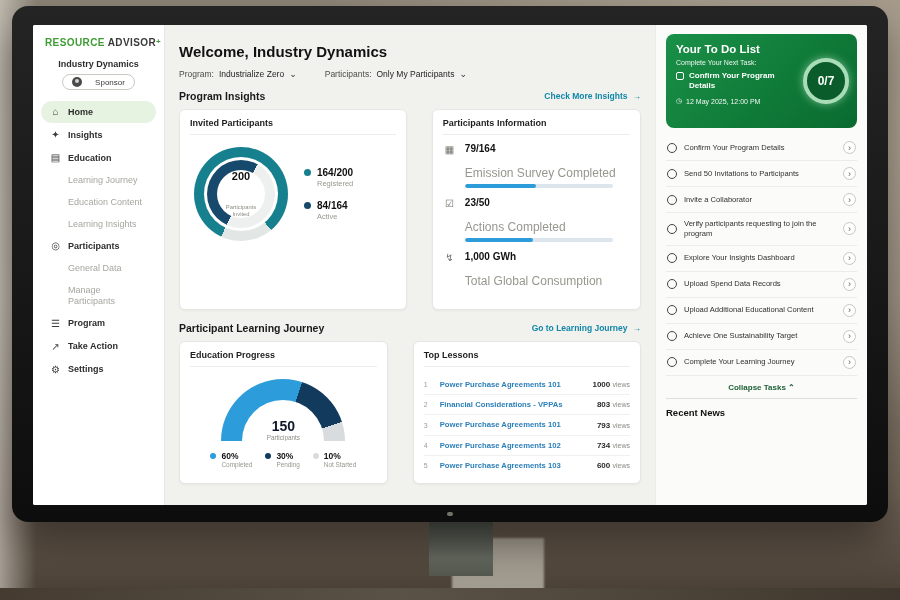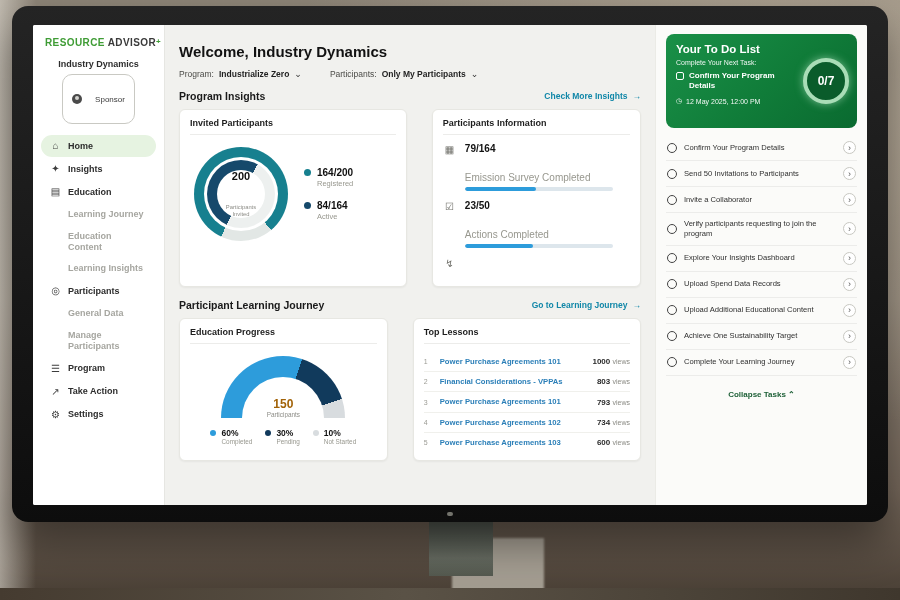--- a/index.html
+++ b/index.html
@@ -16,35 +16,35 @@
   .stand-neck{position:absolute;left:429px;top:516px;width:64px;height:60px;background:linear-gradient(180deg,#474c45,#676c62 70%,#555a50);z-index:1}
   .monitor{position:absolute;left:12px;top:6px;width:876px;height:516px;background:linear-gradient(180deg,#242424,#0d0d0d);border-radius:16px;box-shadow:0 20px 44px rgba(0,0,0,.45);z-index:2;padding:19px 21px 17px}
   .power-led{position:absolute;bottom:6px;left:50%;width:6px;height:4px;margin-left:-3px;border-radius:2px;background:#8d8d84;opacity:.8}
   .screen{width:100%;height:100%;background:#fff;display:flex;overflow:hidden;border-radius:2px}
 
   
   .sidebar{width:132px;flex:none;background:#fff;border-right:1px solid #e6e6e2;padding:10px 8px;display:flex;flex-direction:column}
   .logo{font-size:10px;font-weight:bold;letter-spacing:.4px;padding:2px 4px 9px;white-space:nowrap}
   .logo .p1{color:#3f9c35}.logo .p2{color:#3a3a3a}.logo .plus{color:#3f9c35;font-size:8px;vertical-align:top}
   .org{text-align:center;font-weight:bold;color:#2d2d2d;font-size:9px;margin:2px 0 5px}
-  .badge{display:flex;align-items:center;gap:13px;border:1px solid #c9c9c3;border-radius:10px;padding:19px 9px;width:max-content;margin:0 auto 11px;font-size:8px;color:#3a3a3a;cursor:pointer}
+  .badge{display:flex;align-items:center;gap:13px;border:1px solid #c9c9c3;border-radius:10px;padding:2px 9px;width:max-content;margin:0 auto 11px;font-size:8px;color:#3a3a3a;cursor:pointer}
   .badge-dot{width:10px;height:10px;border-radius:50%;background:#4a4a4a;position:relative;flex:none}
   .badge-dot::after{content:"";position:absolute;left:3px;top:2px;width:4px;height:4px;border-radius:50%;background:#d4d4d0}
   .nav{display:flex;flex-direction:column;gap:1px}
   .nav-item{display:flex;align-items:center;gap:7px;padding:5px 9px;border-radius:14px;color:#2d2d2d;font-weight:bold;font-size:9px;cursor:pointer;line-height:1.2}
   .nav-item.active{background:#e6f3e1}
   .nav-item .nico{width:11px;font-size:10px;color:#3c3c3c;font-weight:normal;text-align:center;flex:none}
-  .nav-item.sub{padding-left:27px;color:#a6a6a0;font-weight:bold}
+  .nav-item.sub{padding-left:27px;color:#a6a6a0;font-weight:normal}
 
   
   .main{flex:1;min-width:0;background:#f1f1ee;padding:10px 14px 0}
   .h1{font-size:15px;font-weight:bold;color:#121212;margin:8px 0 9px}
   .filters{display:flex;gap:28px;align-items:center;font-size:8.5px;color:#4c4c48;margin-bottom:11px}
   .filter{display:flex;align-items:center;gap:5px;cursor:pointer}
-  .filter .fval{font-weight:bold;color:#1f1f1f}
+  .filter .fval{font-weight:normal;color:#1f1f1f}
   .chev{font-size:9px;color:#333}
   .sec-head{display:flex;justify-content:space-between;align-items:center;margin:4px 0 7px}
   .sec-title{font-size:10.5px;font-weight:bold;color:#1a1a1a}
   .sec-link{font-size:8.5px;font-weight:bold;color:#1187a8;display:flex;gap:5px;align-items:center;cursor:pointer}
   .cards{display:flex;gap:25px;margin-bottom:12px;align-items:stretch}
   .card{background:#fff;border:1px solid #e7e7e2;border-radius:6px;box-shadow:0 1px 2px rgba(0,0,0,.05);padding:8px 10px}
   .card-title{font-size:9px;font-weight:bold;color:#1e1e1e;padding-bottom:6px;border-bottom:1px solid #ececе9;border-bottom:1px solid #ececea;margin-bottom:8px}
 
   .card-invited{flex:1.1}
   .invited-body{display:flex;align-items:center;gap:16px;padding:4px 0 4px 4px}
@@ -60,31 +60,31 @@
   .leg-item{display:flex;gap:6px;align-items:flex-start}
   .leg-dot{width:7px;height:7px;border-radius:50%;margin-top:2px;flex:none}
   .leg-dot.teal{background:#17808f}.leg-dot.navy{background:#16496b}
   .leg-val{font-size:10px;font-weight:bold;color:#101010}
   .leg-lab{font-size:7.5px;color:#98988f;margin-top:1px}
 
   .card-info{flex:1}
   .stat{display:flex;gap:9px;margin-bottom:9px}
   .stat-ico{width:13px;font-size:10px;color:#70706a;text-align:center;flex:none;margin-top:1px}
   .stat-val{font-size:10px;font-weight:bold;color:#121212}
-  .stat-lab{font-size:10px;color:#97978e;margin:18px 0 4px}
+  .stat-lab{font-size:12px;color:#97978e;margin:12px 0 4px}
   .pbar{width:148px;height:4px;border-radius:2px;background:#dde6ec;overflow:hidden}
   .pfill{height:100%;border-radius:2px;background:#2d9cdb}
 
   .card-edu{flex:.95}
   .gauge-wrap{display:flex;flex-direction:column;align-items:center;padding-top:4px}
   .gauge{position:relative;width:124px;height:62px;overflow:hidden}
   .gauge-arc{position:absolute;left:0;top:0;width:124px;height:124px;border-radius:50%}
   .gauge-hole{position:absolute;left:21px;top:21px;width:82px;height:82px;border-radius:50%;background:#fff}
   .gauge-center{position:absolute;left:0;right:0;bottom:0;text-align:center}
-  .gauge-val{font-size:12px;font-weight:bold;color:#a16207}
+  .gauge-val{font-size:14px;font-weight:bold;color:#0f172a}
   .gauge-lab{font-size:6.4px;color:#8d8d87}
   .gauge-legend{display:flex;gap:13px;margin-top:10px}
   .gl-item{display:flex;gap:5px;align-items:flex-start}
   .gl-dot{width:6px;height:6px;border-radius:50%;margin-top:2px;flex:none}
   .gl-dot.blue{background:#2d9cdb}.gl-dot.navy{background:#113a5c}.gl-dot.gray{background:#d8dcdf}
   .gl-pct{font-size:8.5px;font-weight:bold;color:#121212}
   .gl-lab{font-size:6.4px;color:#97978e}
 
   .card-lessons{flex:1.05}
   .lesson{display:flex;align-items:center;gap:8px;padding:5px 0;border-bottom:1px solid #f0f0ec;cursor:pointer}
@@ -102,21 +102,21 @@
   .todo-next{display:flex;align-items:flex-start;gap:5px;margin-bottom:6px}
   .todo-check{width:8px;height:8px;border:1px solid #fff;border-radius:2px;margin-top:1px;flex:none}
   .todo-next-label{font-size:8px;font-weight:bold;line-height:1.25}
   .todo-due{display:flex;gap:4px;font-size:7px;align-items:center;opacity:.95}
   .ring07{position:absolute;right:8px;top:24px;width:46px;height:46px;border-radius:50%;background:#0a5c2b;border:4px solid #a9ddb7;box-shadow:0 0 8px rgba(220,255,230,.5);display:flex;align-items:center;justify-content:center;font-size:12px;font-weight:bold}
   .tasks{margin-top:7px;flex:none}
   .task{display:flex;align-items:center;gap:7px;padding:6px 1px;border-bottom:1px solid #ececе7;border-bottom:1px solid #ececea;cursor:pointer}
   .task-cb{width:10px;height:10px;border:1.4px solid #434343;border-radius:50%;flex:none}
   .task-label{flex:1;font-size:7.6px;color:#2f2f2f;line-height:1.3}
   .task-go{width:13px;height:13px;border:1px solid #c8c8c2;border-radius:50%;display:flex;align-items:center;justify-content:center;font-size:9px;color:#555;flex:none;background:#fff}
-  .collapse{margin:14px 0 6px;text-align:center;font-size:8px;font-weight:bold;color:#1c5f36;cursor:pointer}
+  .collapse{margin:7px 0 6px;text-align:center;font-size:8px;font-weight:bold;color:#1c5f36;cursor:pointer}
   .collapse .cico{font-size:8px}
   .recent{border-top:1px solid #dededa;padding-top:8px;font-size:9.5px;font-weight:bold;color:#121212}
 </style>
 </head>
 <body>
 
 <div class="pillar"></div>
 <div class="desk"></div>
 <div class="stand-neck"></div>
 
@@ -255,20 +255,24 @@
             <span>
               <div class="stat-val">23/50</div>
               <div class="stat-lab">Actions Completed</div>
               <div class="pbar">
                   <div class="pfill" style="width: 46%; background: rgb(45, 156, 219);"></div>
                 </div>
             </span>
           </div>
           <div class="stat">
             <span class="stat-ico">↯</span>
+            <span>
+              <div class="stat-val">1,000 GWh</div>
+              <div class="stat-lab">Total Global Consumption</div>
+            </span>
           </div>
         </div>
       </div>
 
       <div class="sec-head">
         <span class="sec-title">Participant Learning Journey</span>
         <span class="sec-link">
           <span>Go to Learning Journey</span>
           <span>→</span>
         </span>
@@ -405,16 +409,17 @@
           <span class="task-label">Complete Your Learning Journey</span>
           <span class="task-go">›</span>
         </div>
       </div>
 
       <div class="collapse">
         <span>Collapse Tasks</span>
         <span class="cico">⌃</span>
       </div>
 
+      <div class="recent">Recent News</div>
     </aside>
 
   </div>
 </div>
 
 </body></html>

